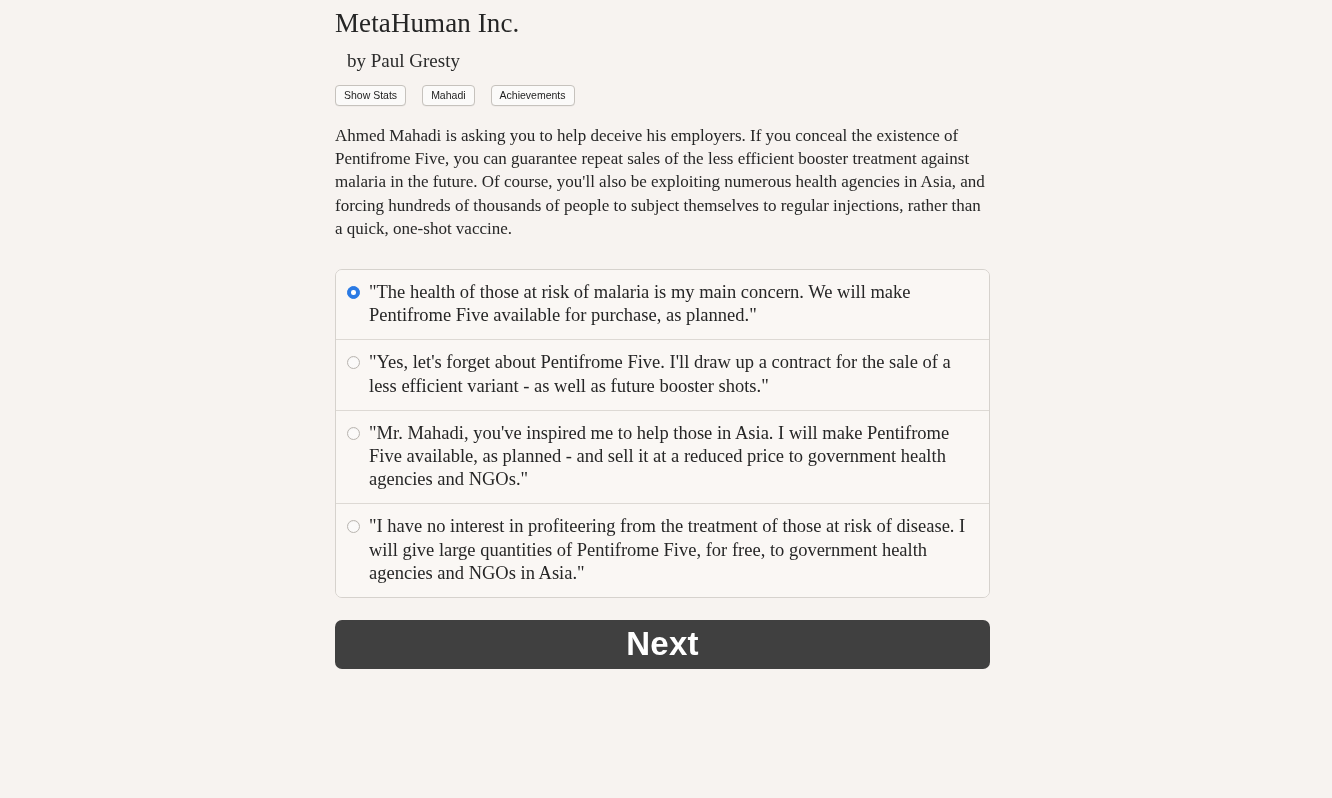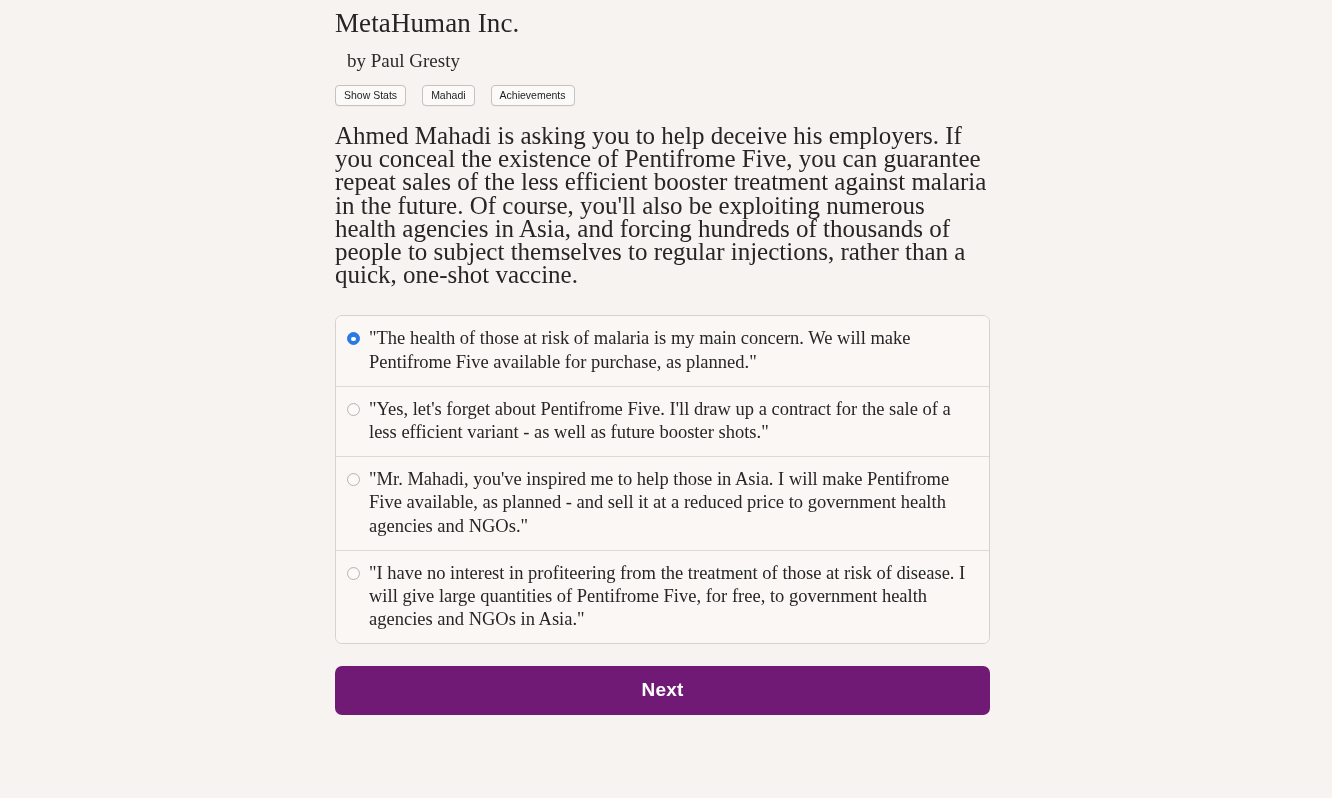--- a/index.html
+++ b/index.html
@@ -54,21 +54,21 @@
     background: #fbfaf9;
     border: 1px solid #c6c2bd;
     border-radius: 4px;
     padding: 3px 8px 4px 8px;
     cursor: pointer;
     box-shadow: 0 0.5px 0.5px rgba(0,0,0,0.06);
     white-space: nowrap;
   }
   .story-text {
     font-family: "Liberation Serif", serif;
-    font-size: 25px;
+    font-size: 17px;
     line-height: 23.2px;
     margin: 18px 0 0 0;
     color: #262626;
     max-width: 655px;
   }
   .choices-panel {
     margin: 29px 0 0 0;
     border: 1px solid #d6d2cd;
     border-radius: 7px;
     background: #faf7f4;
@@ -119,26 +119,26 @@
     font-size: 18.5px;
     line-height: 23.2px;
     color: #262626;
     flex: 1 1 auto;
   }
   .next-button {
     display: block;
     width: 100%;
     margin: 22px 0 0 0;
     padding: 9px 0 11px 0;
-    background: #701a75;
+    background: #404040;
     border: none;
     border-radius: 7px;
     color: #ffffff;
     font-family: "Liberation Sans", sans-serif;
-    font-size: 19px;
+    font-size: 33px;
     font-weight: bold;
     line-height: 29px;
     text-align: center;
     cursor: pointer;
     letter-spacing: 0.2px;
   }
 </style>
 </head>
 <body>
 

